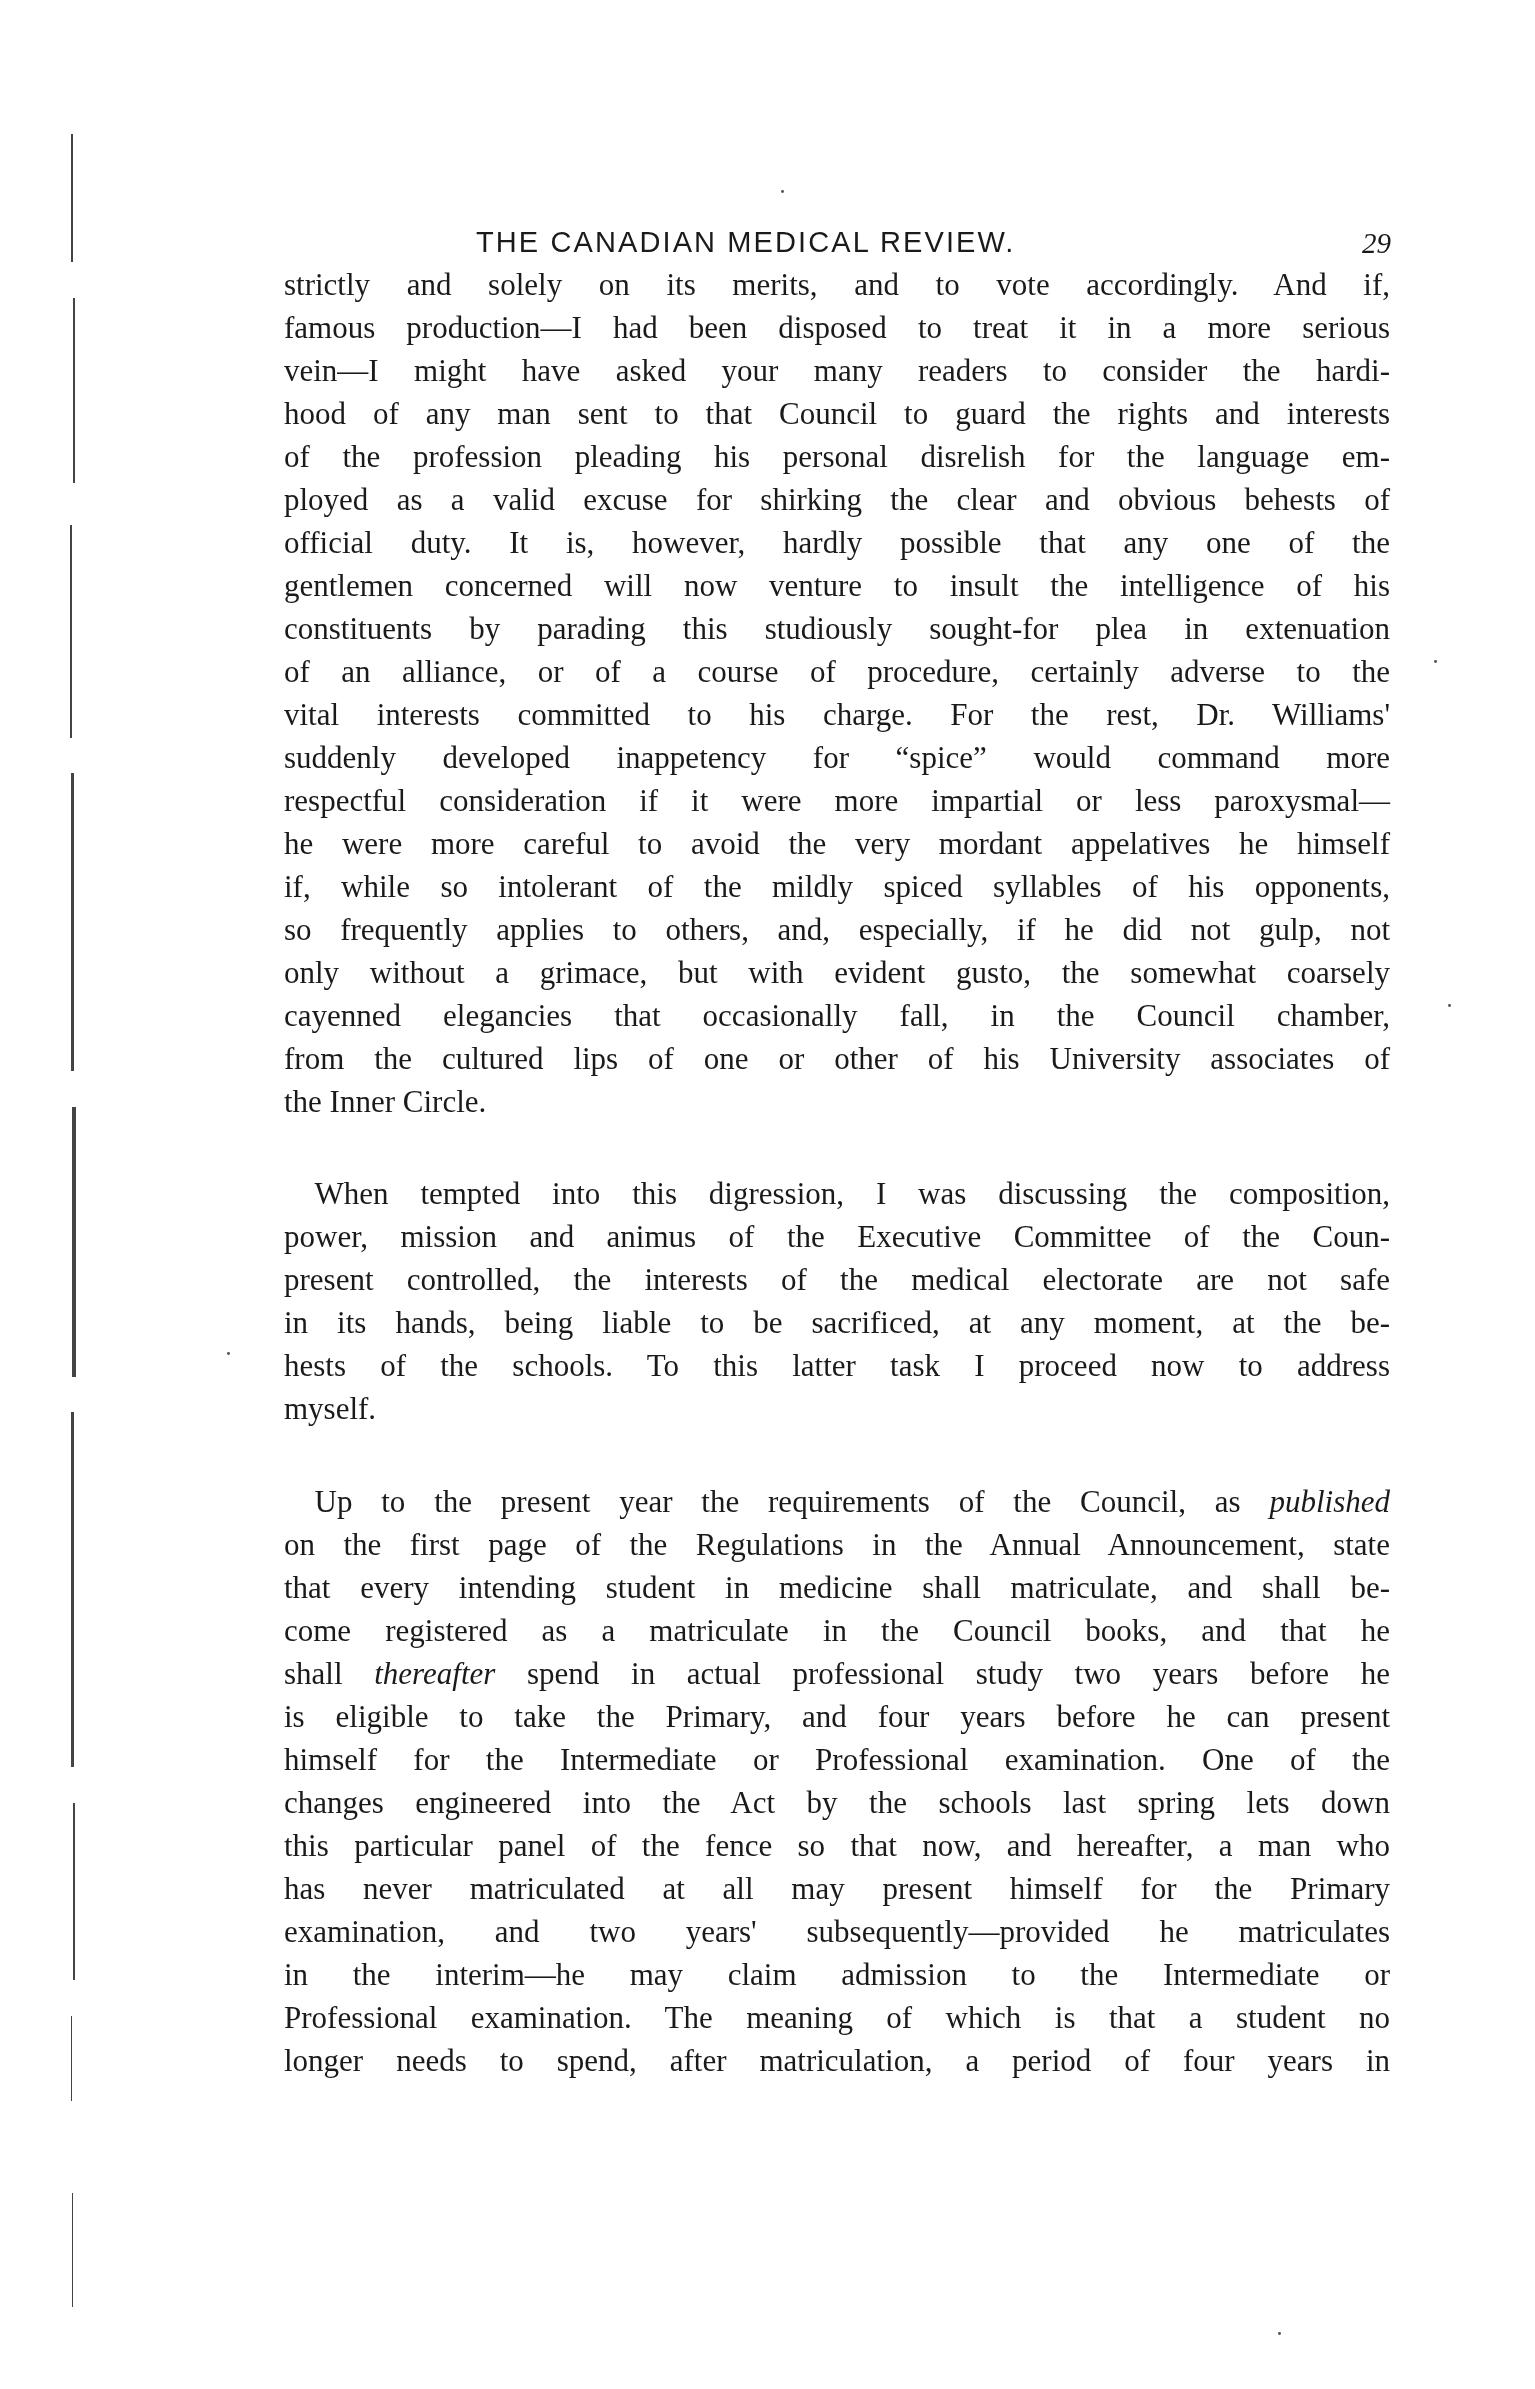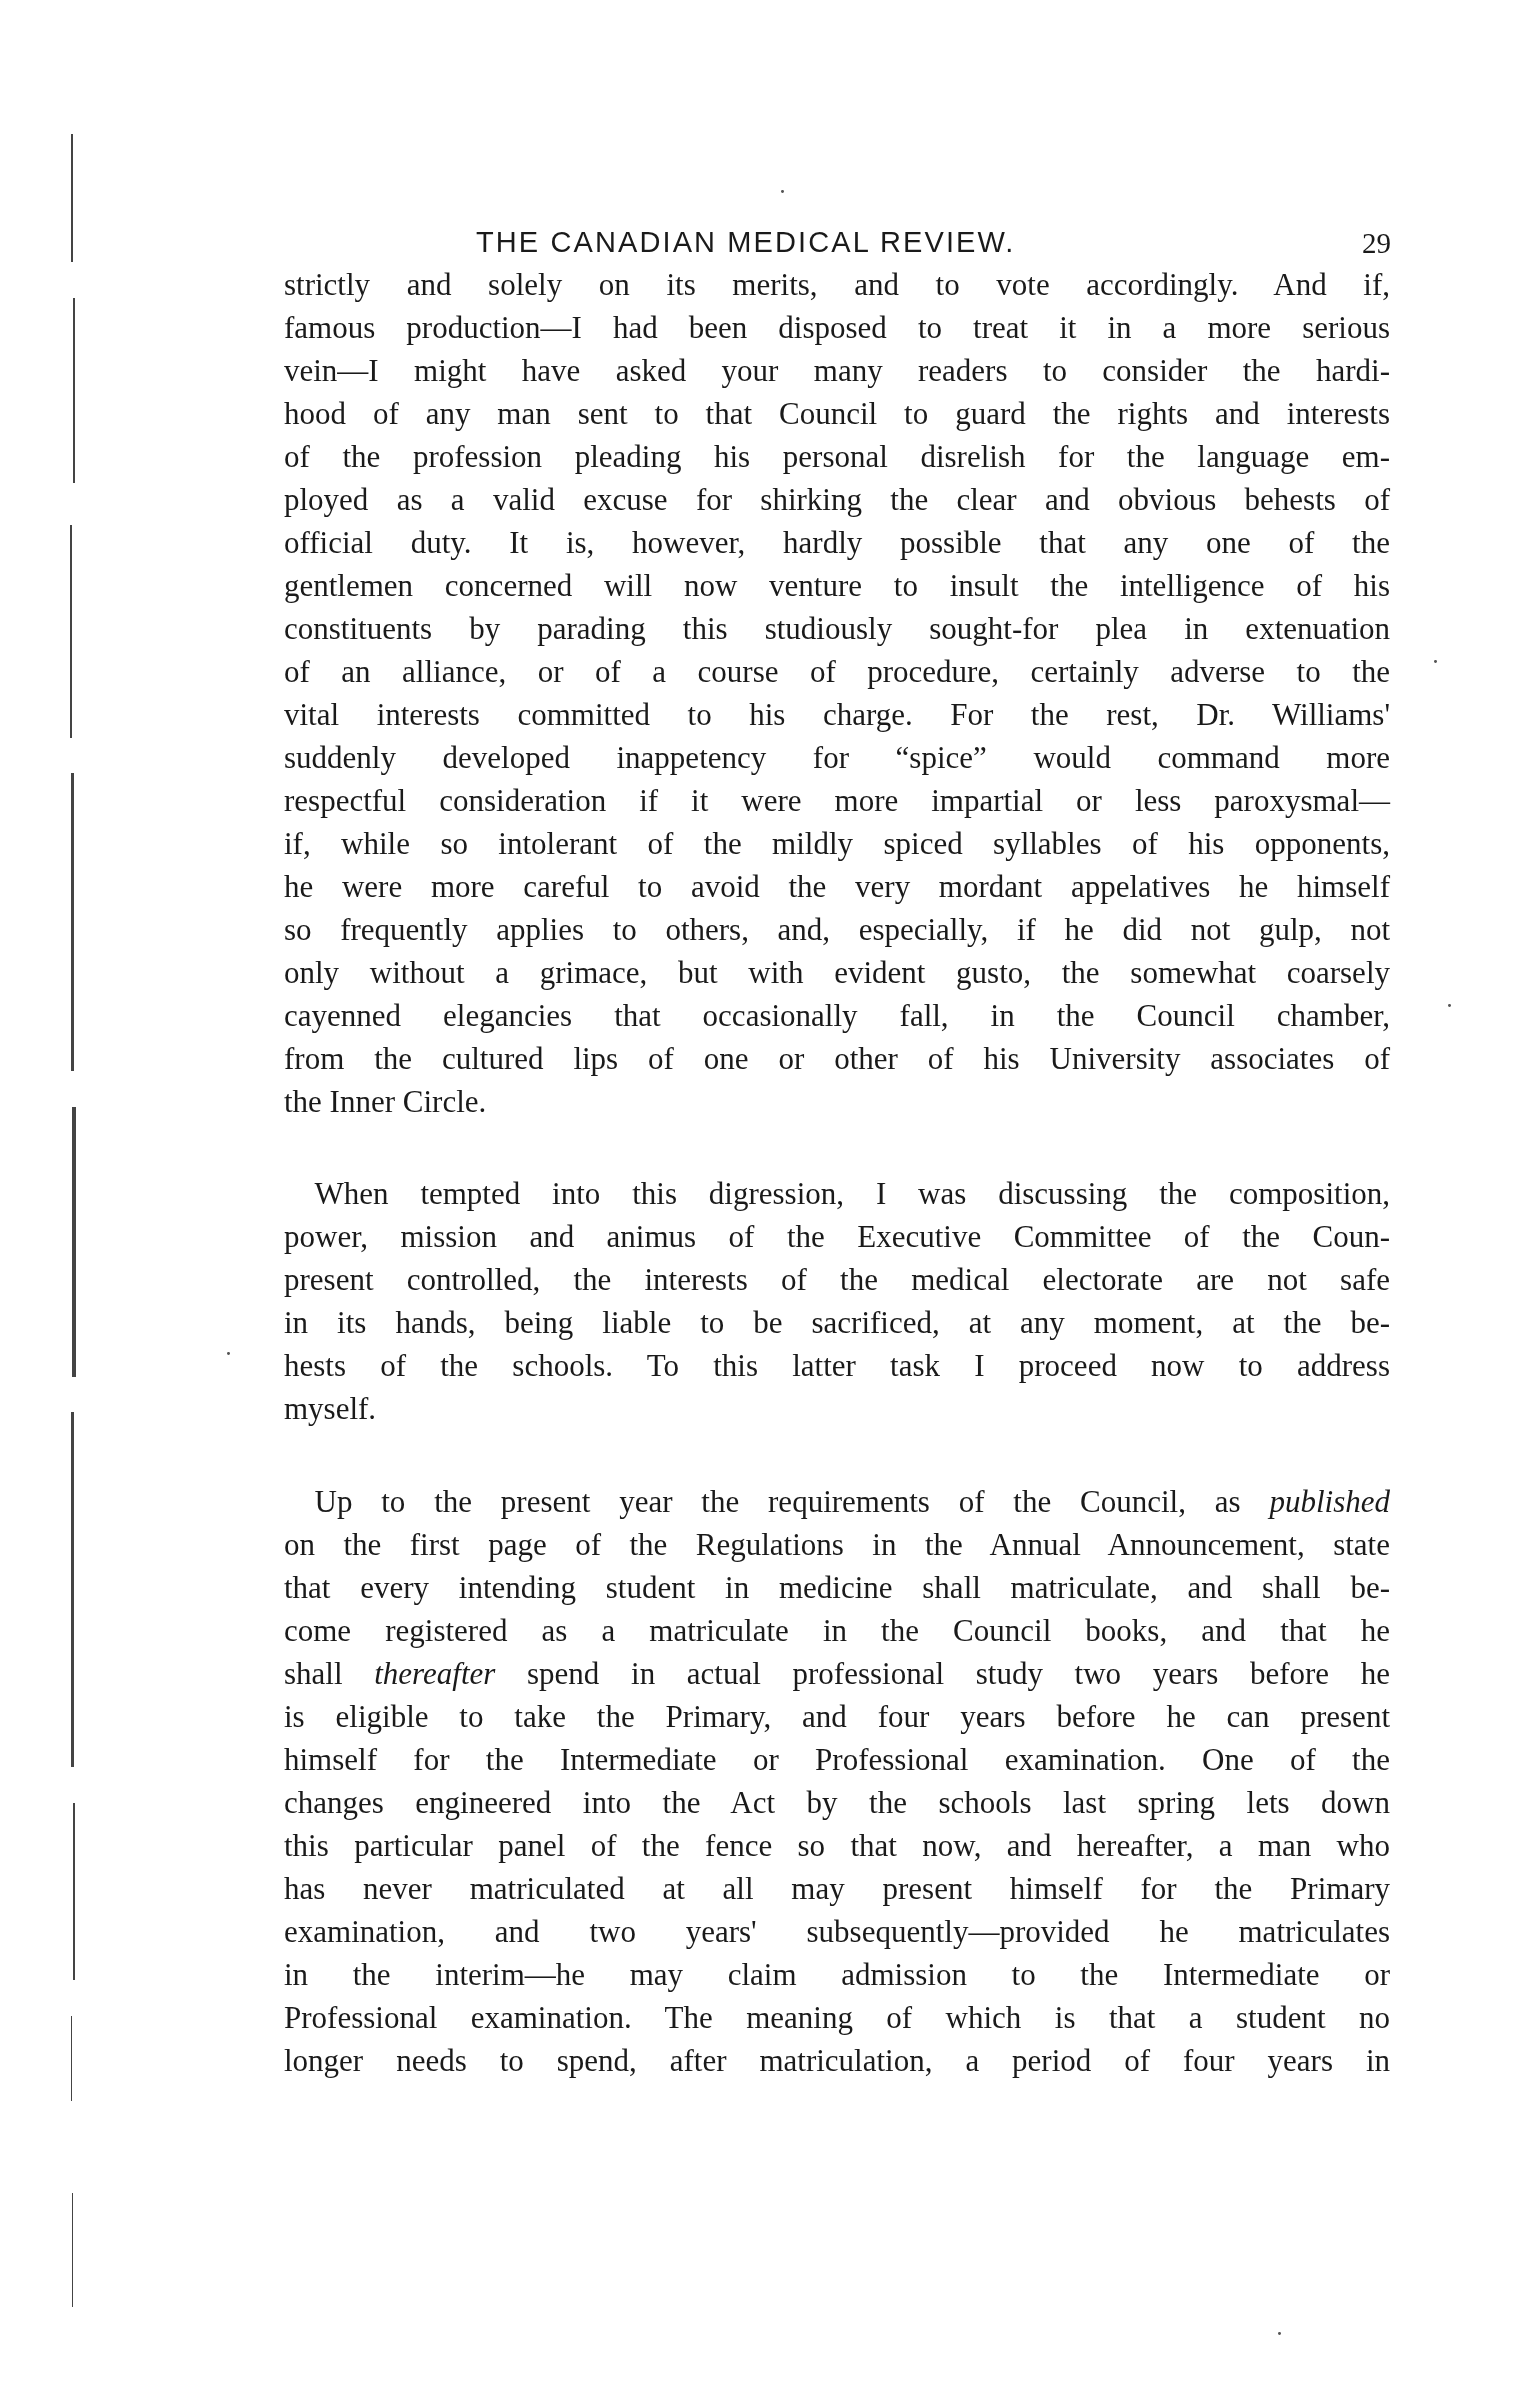--- a/index.html
+++ b/index.html
@@ -1,19 +1,19 @@
 <!DOCTYPE html>
 <html style="font-size:11.4px"><head>
 <meta charset="utf-8">
 <style>
   html,body{margin:0;padding:0;background:#ffffff;}
   body{width:1535px;height:2389px;position:relative;overflow:hidden;font-family:"DejaVu Serif","Liberation Serif",serif;color:#1a1a1a;}
   .header{position:absolute;top:226px;left:284px;width:1107px;height:43px;}
   .running-title{position:absolute;left:192px;top:0;font-size:29px;letter-spacing:2.1px;font-family:Liberation Sans, sans-serif;white-space:nowrap;}
-  .page-number{position:absolute;right:0;top:1.4px;font-size:29px;font-family:"Liberation Serif",serif;}
+  .page-number{position:absolute;right:0;top:1.4px;font-size:29px;font-family:"Liberation Serif",serif;font-style:italic;}
   .body-text{position:absolute;left:284px;top:263px;width:1106px;}
   .line{display:block;height:43px;line-height:43px;font-size:31px;font-family:"Liberation Serif",serif;text-align:justify;text-align-last:justify;white-space:nowrap;overflow:visible;}
   .line.last{text-align-last:left;}
   .line.indent{padding-left:30.5px;margin-top:48px;}
   .para-gap{height:1.4px;}
   i{font-style:italic;}
   .scan-edge{position:absolute;left:57px;top:28px;width:50px;height:2343px;}
   .scan-edge .mark{position:absolute;left:0;width:2.1px;background:#444;}
   .speck{position:absolute;width:2.8px;height:2.8px;background:#555;border-radius:50%;}
 </style>
@@ -50,22 +50,22 @@
     <span class="line">hood of any man sent to that Council to guard the rights and interests</span>
     <span class="line">of the profession pleading his personal disrelish for the language em-</span>
     <span class="line">ployed as a valid excuse for shirking the clear and obvious behests of</span>
     <span class="line">official duty.  It is, however, hardly possible that any one of the</span>
     <span class="line">gentlemen concerned will now venture to insult the intelligence of his</span>
     <span class="line">constituents by parading this studiously sought-for plea in extenuation</span>
     <span class="line">of an alliance, or of a course of procedure, certainly adverse to the</span>
     <span class="line">vital interests committed to his charge.  For the rest, Dr. Williams'</span>
     <span class="line">suddenly developed inappetency for “spice” would command more</span>
     <span class="line">respectful consideration if it were more impartial or less paroxysmal—</span>
+    <span class="line">he were more careful to avoid the very mordant appelatives he himself</span>
     <span class="line">if, while so intolerant of the mildly spiced syllables of his opponents,</span>
-    <span class="line">he were more careful to avoid the very mordant appelatives he himself</span>
     <span class="line">so frequently applies to others, and, especially, if he did not gulp, not</span>
     <span class="line">only without a grimace, but with evident gusto, the somewhat coarsely</span>
     <span class="line">cayenned elegancies that occasionally fall, in the Council chamber,</span>
     <span class="line">from the cultured lips of one or other of his University associates of</span>
     <span class="line last">the Inner Circle.</span>
   </div>
   <div class="para-gap"></div>
   <div>
     <span class="line indent">When tempted into this digression, I was discussing the composition,</span>
     <span class="line">power, mission and animus of the Executive Committee of the Coun-</span>

